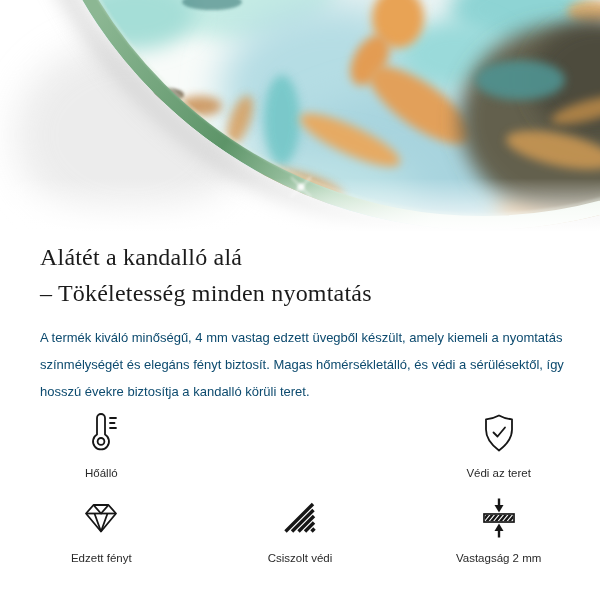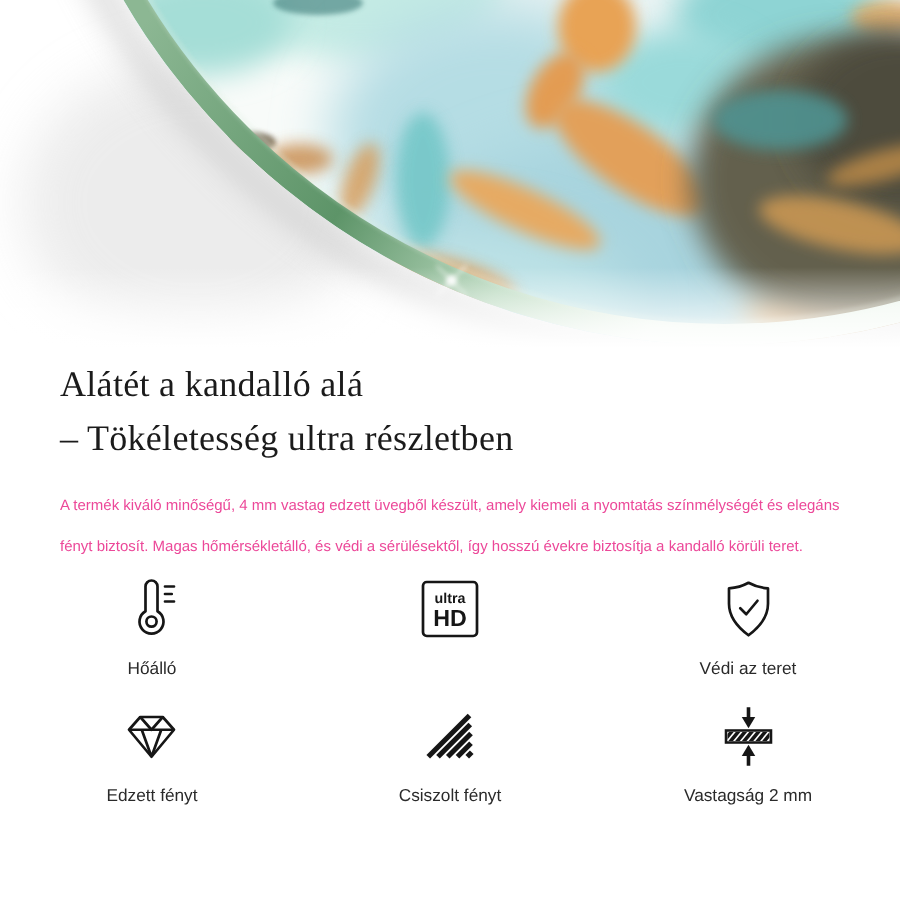--- a/index.html
+++ b/index.html
@@ -20,23 +20,23 @@
     margin:7px 0 0 0;
     font-family:"Liberation Serif","DejaVu Serif",serif;
     font-weight:400;
     font-size:24px;
     line-height:36px;
     color:#1b1b1b;
     letter-spacing:0.2px;
   }
   .desc{
     margin:13px 0 0 0;
-    font-size:10px;
+    font-size:13px;
     line-height:27px;
-    color:#ec4899;
+    color:#0c4a6e;
     width:530px;
   }
 
   
   .features{
     margin-top:5px;
     display:grid;
     grid-template-columns:repeat(3,1fr);
     row-gap:15px;
     padding:0 2px;
@@ -138,46 +138,39 @@
         <circle cx="301" cy="187" r="3.5" fill="#ffffff" filter="url(#b2)"></circle>
       </g>
 
       <rect x="0" y="178" width="600" height="54" fill="url(#fade)"></rect>
     </svg>
   </div>
 
   <div class="content">
     <h1>
       <span>Alátét a kandalló alá</span><br>
-      <span>– Tökéletesség ultra részletben</span>
+      <span>– Tökéletesség minden nyomtatás</span>
     </h1>
     <p class="desc">A termék kiváló minőségű, 4 mm vastag edzett üvegből készült, amely kiemeli a nyomtatás színmélységét és elegáns fényt biztosít. Magas hőmérsékletálló, és védi a sérülésektől, így hosszú évekre biztosítja a kandalló körüli teret.</p>
   </div>
 
   <div class="features">
 
     <div class="feature">
       <div class="icon">
         <svg width="44" height="46" viewBox="0 0 44 46">
           <path class="ic" stroke-linecap="round" stroke-linejoin="round" d="M18 8 a4 4 0 0 1 8 0 v16.5 a8 8 0 1 1 -8 0 z"></path>
           <circle class="ic" cx="22" cy="31.4" r="3.4"></circle>
           <path class="ic" stroke-linecap="round" d="M31 8 H37 M31 13 H35.5 M31 18 H37"></path>
         </svg>
       </div>
       <div class="label">Hőálló</div>
     </div>
 
     <div class="feature">
-      <div class="icon">
-        <svg width="44" height="44" viewBox="0 0 44 44">
-          <rect class="ic" x="4" y="4" width="36" height="36" rx="2.5" stroke-width="2.2"></rect>
-          <text x="22" y="18" text-anchor="middle" font-size="9.5" font-weight="700" font-family="Liberation Sans, sans-serif" fill="#161616">ultra</text>
-          <text x="22" y="33.5" text-anchor="middle" font-size="15.5" font-weight="700" font-family="Liberation Sans, sans-serif" fill="#161616">HD</text>
-        </svg>
-      </div>
     </div>
 
     <div class="feature">
       <div class="icon">
         <svg width="44" height="44" viewBox="0 0 44 44">
           <path class="ic" stroke-width="2" stroke-linejoin="round" d="M22 4.5 c4 2.2 8.5 3.4 13 3.8 v10.2 c0 9.3 -5.6 15.5 -13 21 c-7.4 -5.5 -13 -11.7 -13 -21 V8.3 c4.5 -0.4 9 -1.6 13 -3.8 z"></path>
           <polyline class="ic" stroke-width="2.2" stroke-linecap="round" stroke-linejoin="round" points="16.5,21.5 20.5,25.5 28,16.5"></polyline>
         </svg>
       </div>
       <div class="label">Védi az teret</div>
@@ -202,21 +195,21 @@
         <svg width="44" height="44" viewBox="0 0 44 44">
           <g stroke="#161616" stroke-width="3.4" fill="none">
             <path d="M7.5 35.5 L35 8"></path>
             <path d="M14 35.5 L35.5 14"></path>
             <path d="M20.5 35.5 L36 20"></path>
             <path d="M27 35.5 L36 26.5"></path>
             <path d="M33.5 35.5 L36.5 32.5"></path>
           </g>
         </svg>
       </div>
-      <div class="label">Csiszolt fényt</div>
+      <div class="label">Csiszolt védi</div>
     </div>
 
     <div class="feature">
       <div class="icon">
         <svg width="44" height="44" viewBox="0 0 44 44">
           <defs>
             <clipPath id="barClip">
                 <rect x="8" y="19" width="28" height="6"></rect>
               </clipPath>
           </defs>

